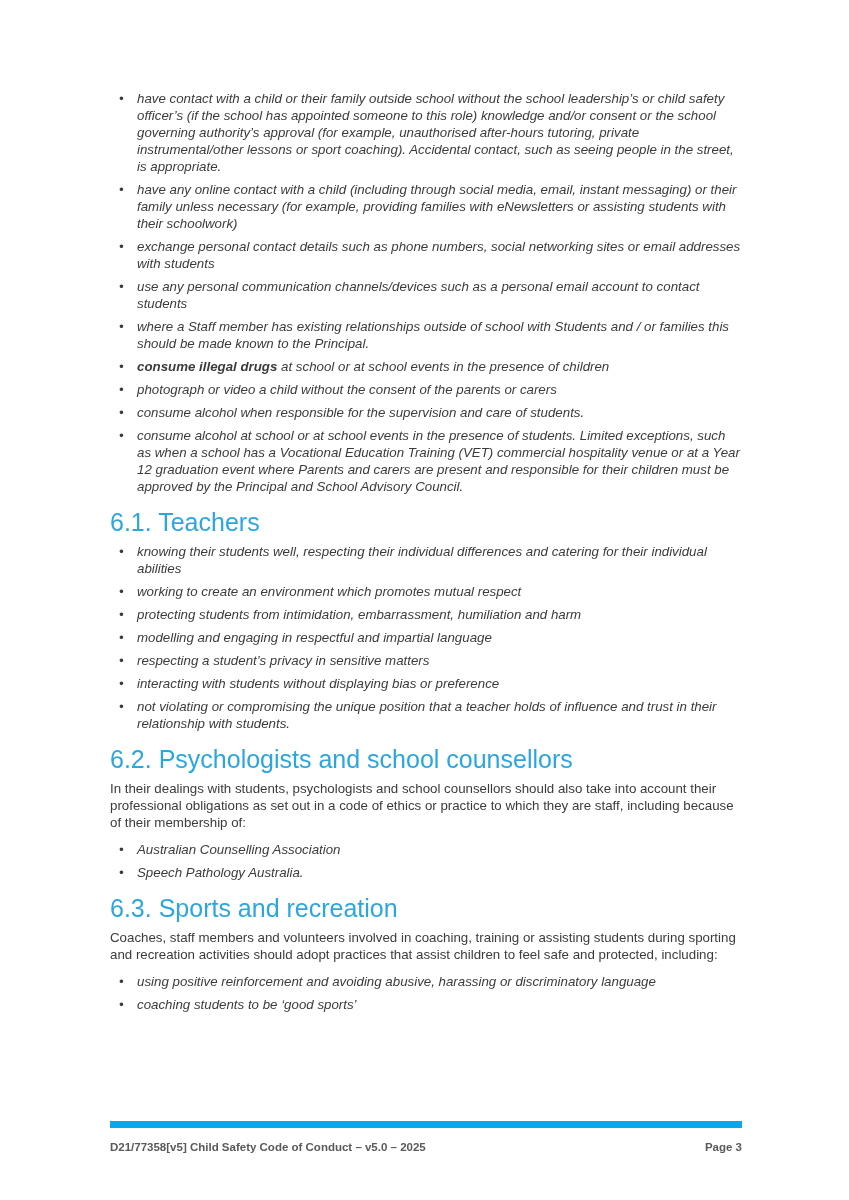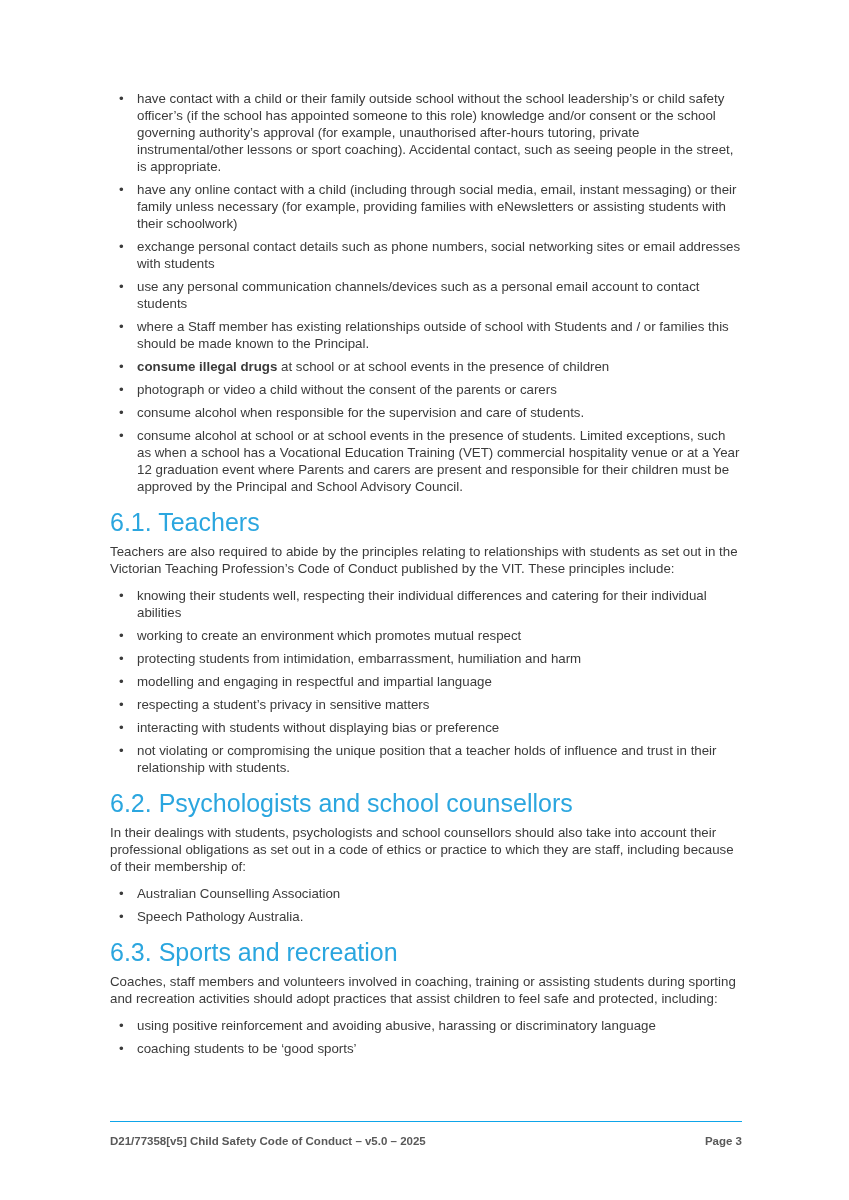--- a/index.html
+++ b/index.html
@@ -34,20 +34,21 @@
     list-style: none;
     margin-bottom: 6px;
   }
   ul.bullets li {
     position: relative;
     padding-left: 27px;
     font-size: 13.3px;
     line-height: 17px;
     margin-bottom: 6px;
     color: #3b3b3b;
+    font-style: italic;
   }
   ul.bullets li::before {
     content: "\2022";
     position: absolute;
     left: 9px;
     top: 0;
     font-size: 13.3px;
     color: #3b3b3b;
   }
   .bold-run { font-weight: bold; }
@@ -57,21 +58,21 @@
     font-weight: 400;
     color: #2BA6DF;
     margin-top: 16px;
     margin-bottom: 9px;
   }
   .footer {
     position: absolute;
     left: 110px;
     width: 632px;
     top: 1121px;
-    border-top: 1px solid #0ea5e9;
+    border-top: 7px solid #0ea5e9;
     padding-top: 13px;
     display: flex;
     justify-content: space-between;
     align-items: flex-start;
   }
   .footer span {
     font-size: 11.5px;
     font-weight: bold;
     color: #595959;
   }
@@ -89,21 +90,20 @@
       <li><span class="bold-run"></span><span>use any personal communication channels/devices such as a personal email account to contact students</span></li>
       <li><span class="bold-run"></span><span>where a Staff member has existing relationships outside of school with Students and / or families this should be made known to the Principal.</span></li>
       <li><span class="bold-run">consume illegal drugs</span><span> at school or at school events in the presence of children</span></li>
       <li><span class="bold-run"></span><span>photograph or video a child without the consent of the parents or carers</span></li>
       <li><span class="bold-run"></span><span>consume alcohol when responsible for the supervision and care of students.</span></li>
       <li><span class="bold-run"></span><span>consume alcohol at school or at school events in the presence of students. Limited exceptions, such as when a school has a Vocational Education Training (VET) commercial hospitality venue or at a Year 12 graduation event where Parents and carers are present and responsible for their children must be approved by the Principal and School Advisory Council.</span></li>
     </ul>
 
     <section>
       <h2 class="section-heading">6.1. Teachers</h2>
-      <p class="body-text">Teachers are also required to abide by the principles relating to relationships with students as set out in the Victorian Teaching Profession’s Code of Conduct published by the VIT. These principles include:</p>
       <ul class="bullets">
         <li>knowing their students well, respecting their individual differences and catering for their individual abilities</li>
         <li>working to create an environment which promotes mutual respect</li>
         <li>protecting students from intimidation, embarrassment, humiliation and harm</li>
         <li>modelling and engaging in respectful and impartial language</li>
         <li>respecting a student’s privacy in sensitive matters</li>
         <li>interacting with students without displaying bias or preference</li>
         <li>not violating or compromising the unique position that a teacher holds of influence and trust in their relationship with students.</li>
       </ul>
     </section>

